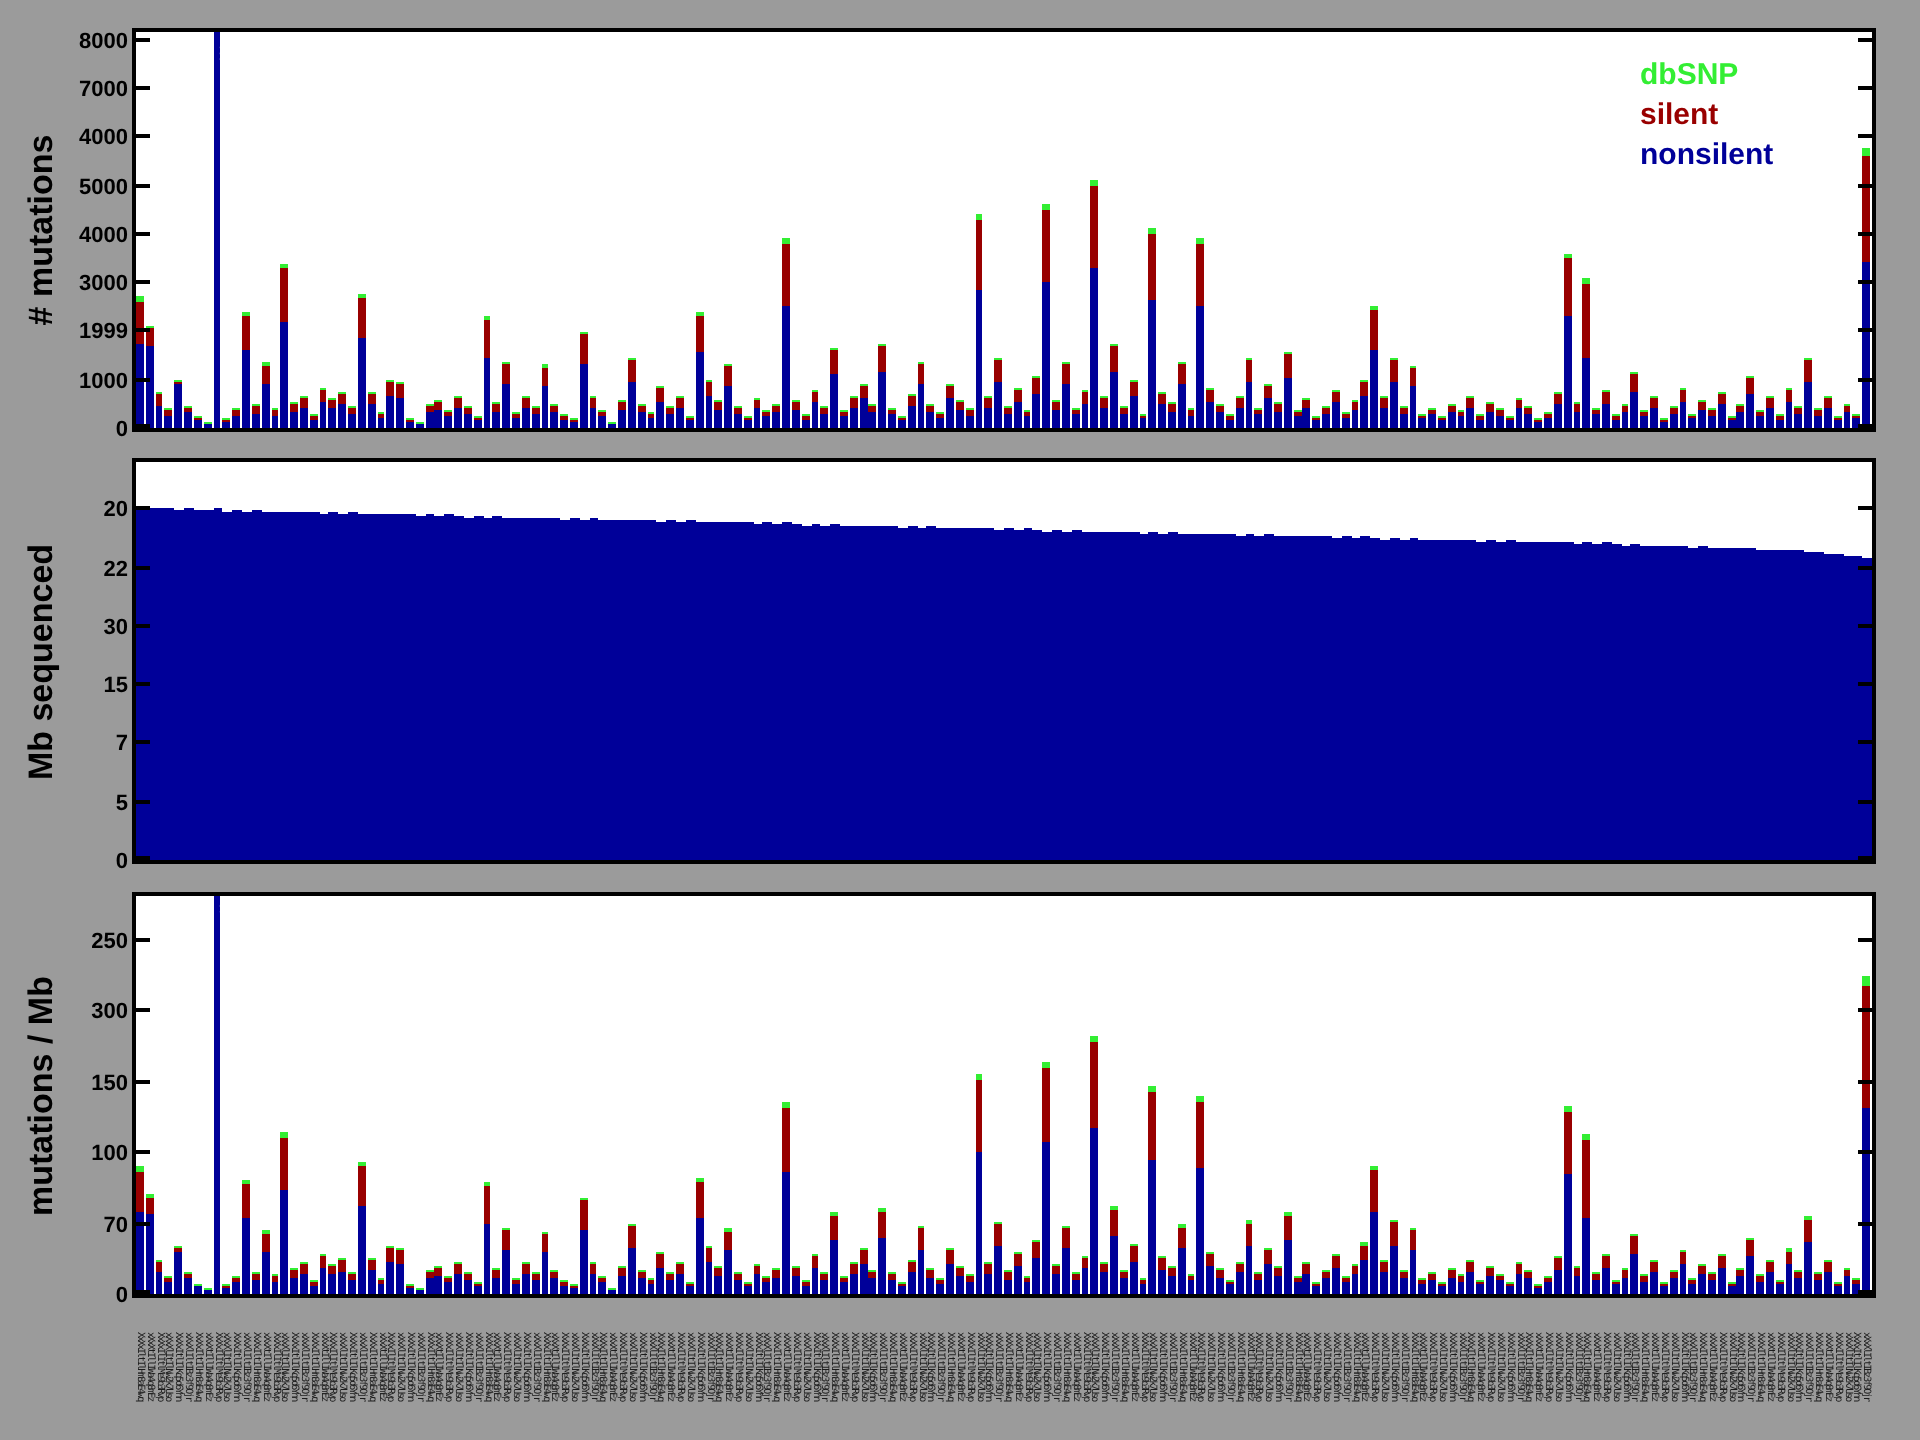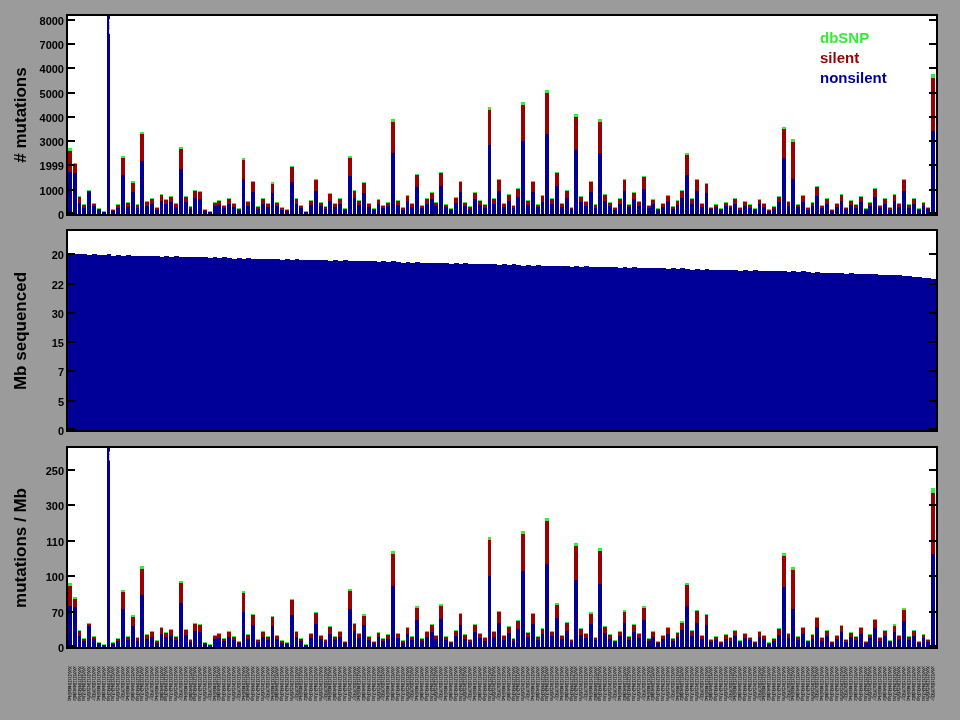--- a/index.html
+++ b/index.html
@@ -2445,21 +2445,21 @@
       <div class="tickmark right" style="top: 197px;"></div>
       <div class="ytick-label" style="top: 194px; left: -64px;">0</div>
       <div class="tickmark left" style="top: 162.591px;"></div>
       <div class="tickmark right" style="top: 162.591px;"></div>
       <div class="ytick-label" style="top: 158.591px; left: -64px;">70</div>
       <div class="tickmark left" style="top: 127.181px;"></div>
       <div class="tickmark right" style="top: 127.181px;"></div>
       <div class="ytick-label" style="top: 123.181px; left: -64px;">100</div>
       <div class="tickmark left" style="top: 91.7722px;"></div>
       <div class="tickmark right" style="top: 91.7722px;"></div>
-      <div class="ytick-label" style="top: 87.7722px; left: -64px;">110</div>
+      <div class="ytick-label" style="top: 87.7722px; left: -64px;">150</div>
       <div class="tickmark left" style="top: 56.363px;"></div>
       <div class="tickmark right" style="top: 56.363px;"></div>
       <div class="ytick-label" style="top: 52.363px; left: -64px;">300</div>
       <div class="tickmark left" style="top: 20.9537px;"></div>
       <div class="tickmark right" style="top: 20.9537px;"></div>
       <div class="ytick-label" style="top: 16.9537px; left: -64px;">250</div>
       <div class="overflow-label" style="left: 39.0778px;">861</div>
     </div>
 </div>
 

